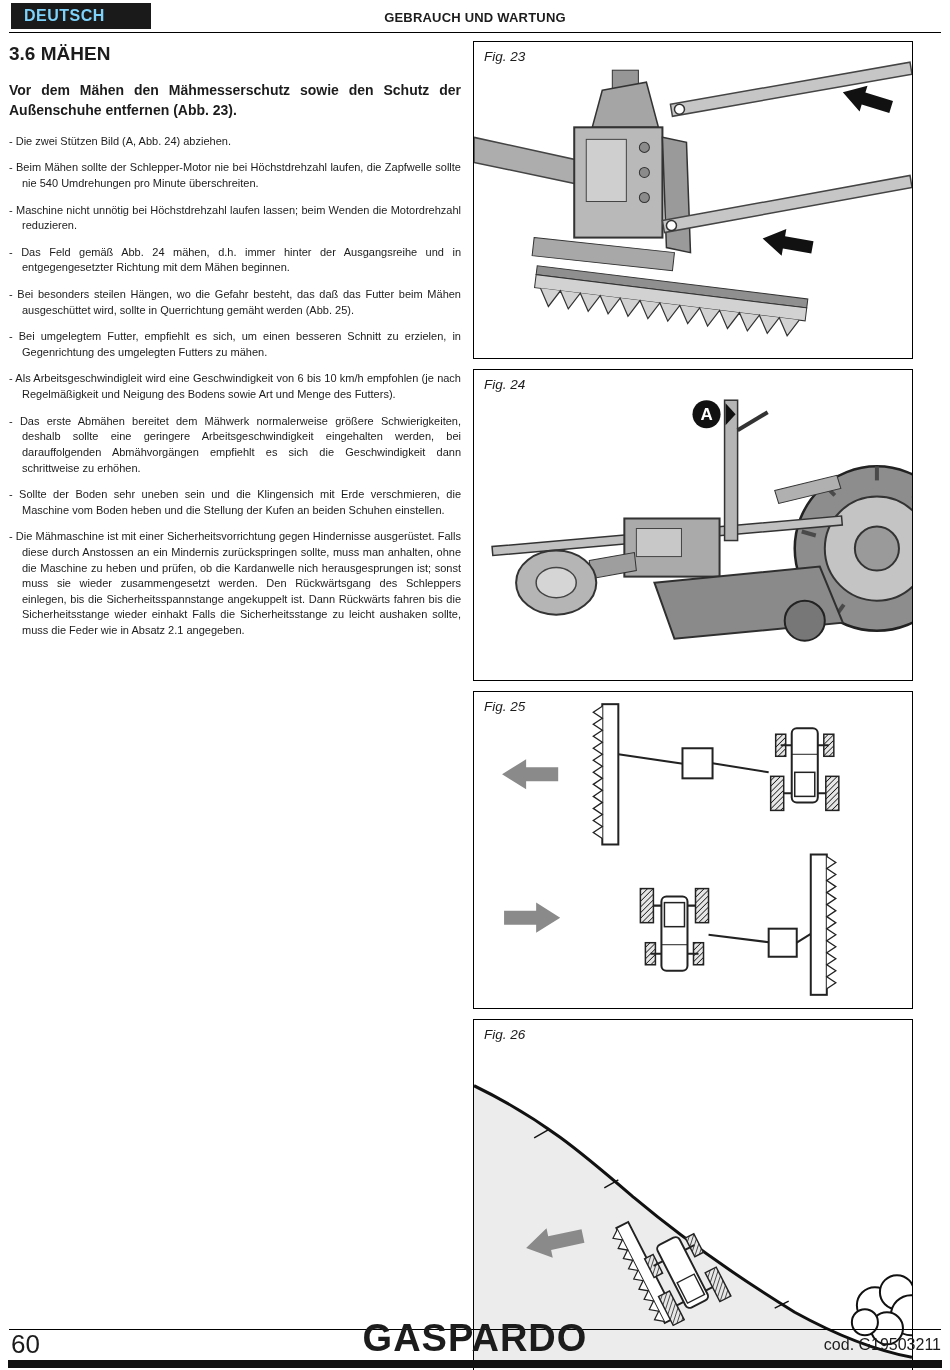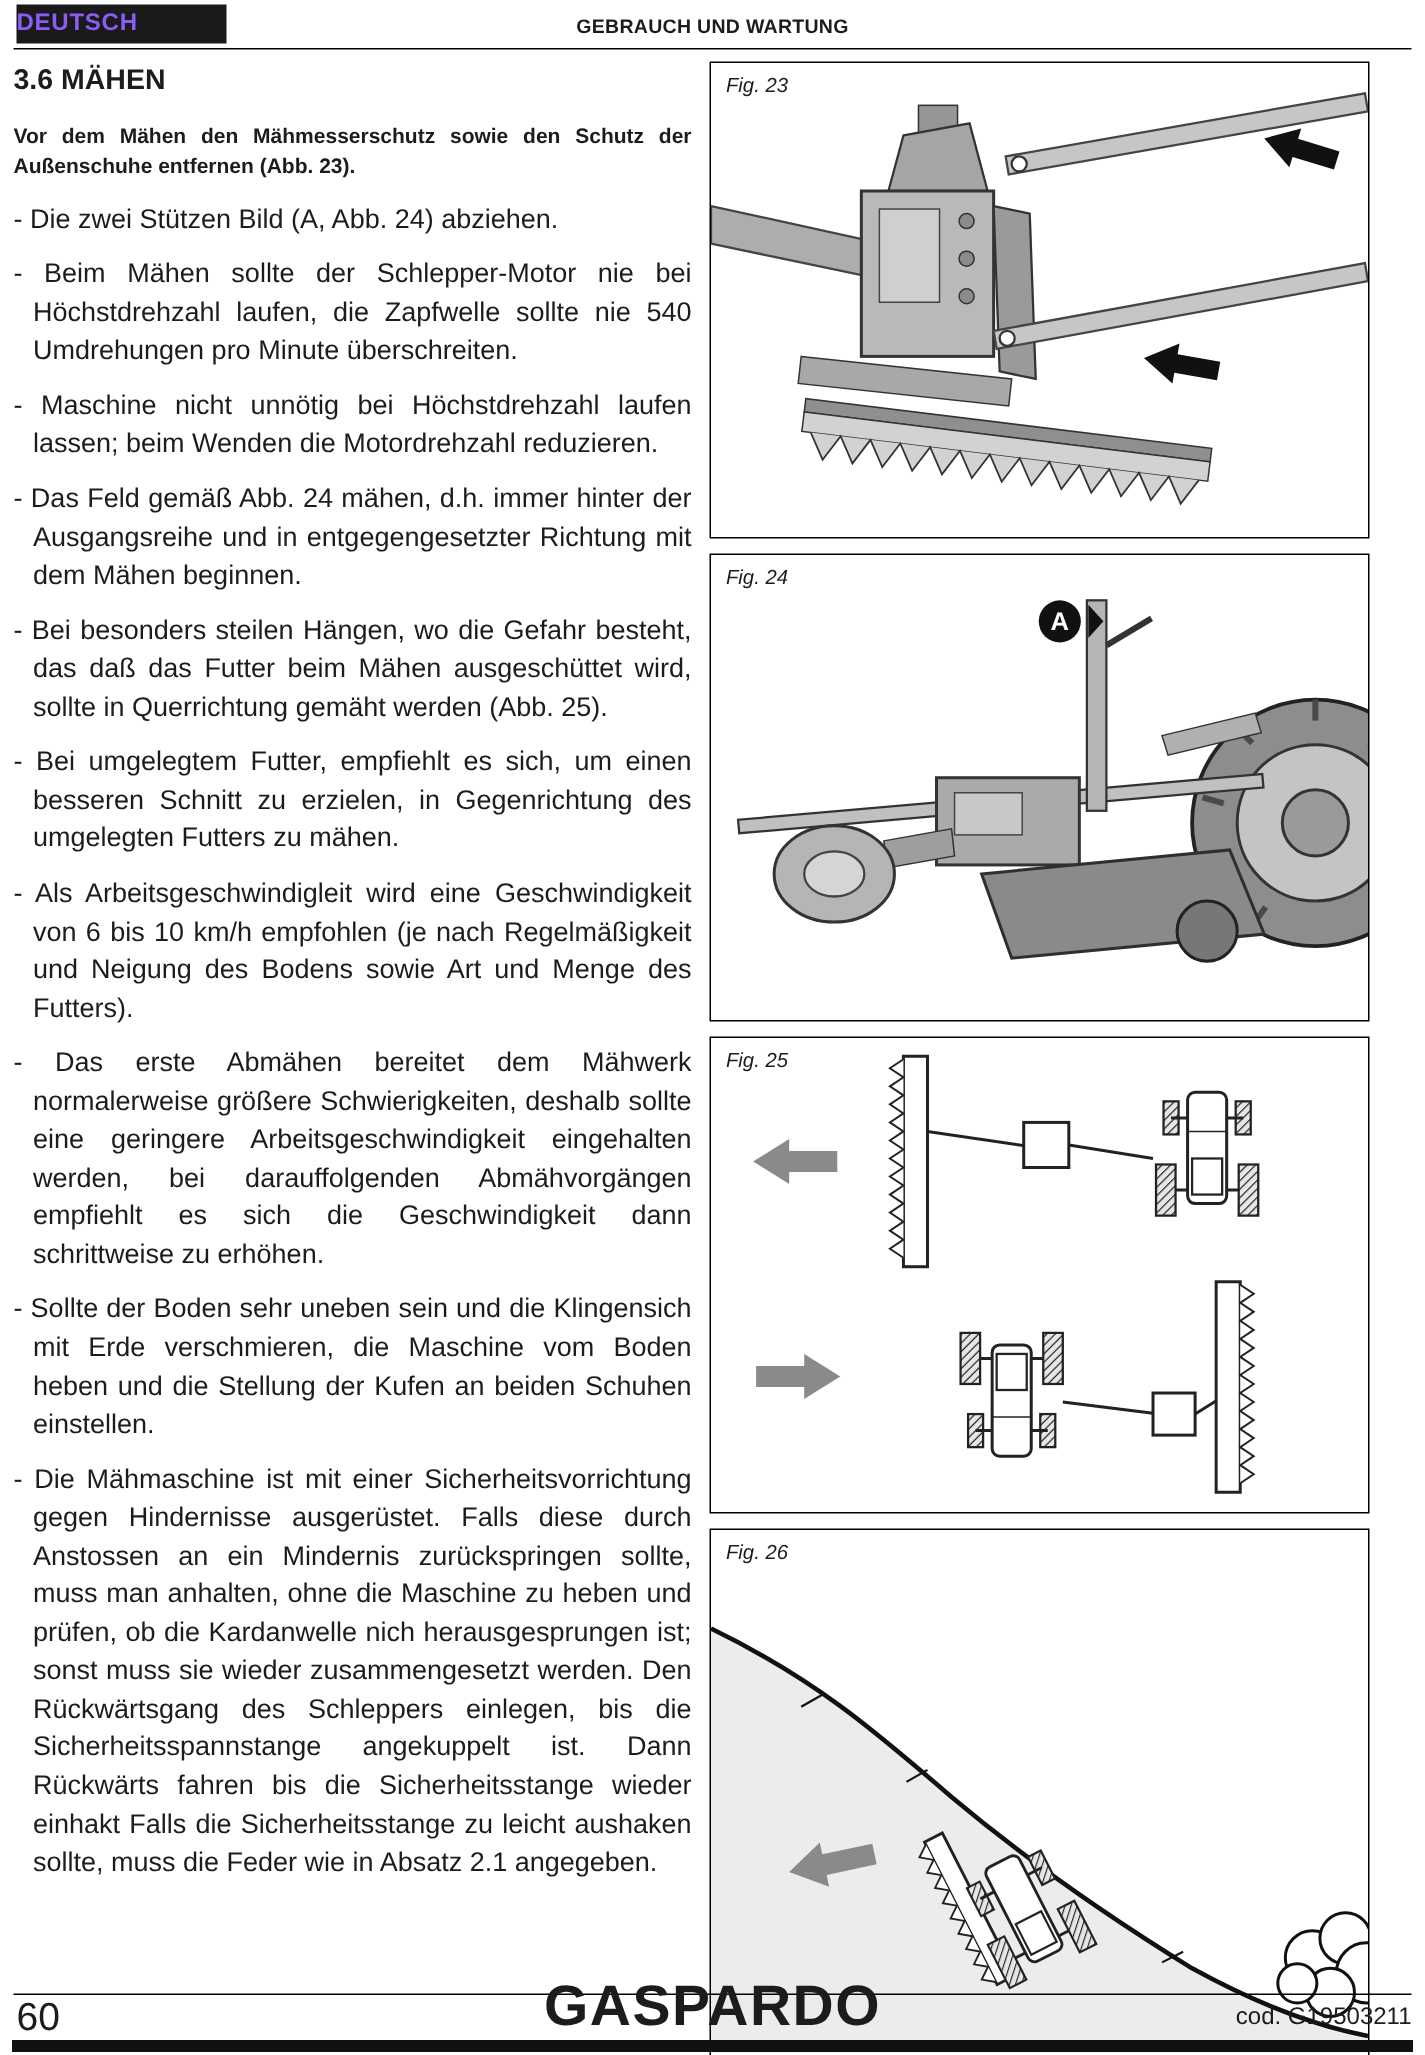--- a/index.html
+++ b/index.html
@@ -3,32 +3,32 @@
 <meta charset="utf-8">
 <style>
   * { margin:0; padding:0; box-sizing:border-box; }
   html,body { background:#fff; }
   body { font-family:"Liberation Sans","DejaVu Sans",sans-serif; color:#1c1c1c; }
   .page { position:relative; width:950px; height:1370px; background:#fff; overflow:hidden; }
 
   
   .header { position:relative; height:33px; margin:0 9px; border-bottom:1.5px solid #000; }
   .lang-box { position:absolute; left:2px; top:3px; width:140px; height:26px; background:#1a1a1a;
-              color:#8b5cf6; font-weight:bold; font-size:16px; letter-spacing:.5px; line-height:26px; }
+              color:#7dd3fc; font-weight:bold; font-size:16px; letter-spacing:.5px; line-height:26px; padding-left:13px; }
   .center-title { position:absolute; left:0; right:0; top:10px; text-align:center;
                   font-size:13px; font-weight:bold; letter-spacing:.2px; }
 
   
   .main { display:flex; margin:0 9px; padding-top:8px; gap:12px; }
   .text-col { flex:0 0 452px; width:452px; }
   .fig-col  { width:440px; display:flex; flex-direction:column; gap:10px;align-items:center; }
 
   .section-title { font-size:19px; font-weight:bold; margin:2px 0 16px; }
   .intro  { font-weight:bold; font-size:14px; line-height:1.42; text-align:justify; margin-bottom:13px; }
-  .bullet { font-size:18px; line-height:1.42; text-align:justify; margin-bottom:11px;
+  .bullet { font-size:11px; line-height:1.42; text-align:justify; margin-bottom:11px;
             padding-left:13px; text-indent:-13px; }
 
   
   .figure-box { position:relative; border:1.5px solid #000; background:#fff; }
   #fig23 { height:318px; } #fig24 { height:312px; } #fig25 { height:318px; } #fig26 { height:390px; }
   .fig-label { position:absolute; top:7px; left:10px; font-style:italic; font-size:13.5px; z-index:2; }
   .fig-svg { display:block; width:100%; height:100%; }
 
   
   .footer-rule { position:absolute; left:9px; right:9px; bottom:40px; border-top:1.5px solid #000; }

